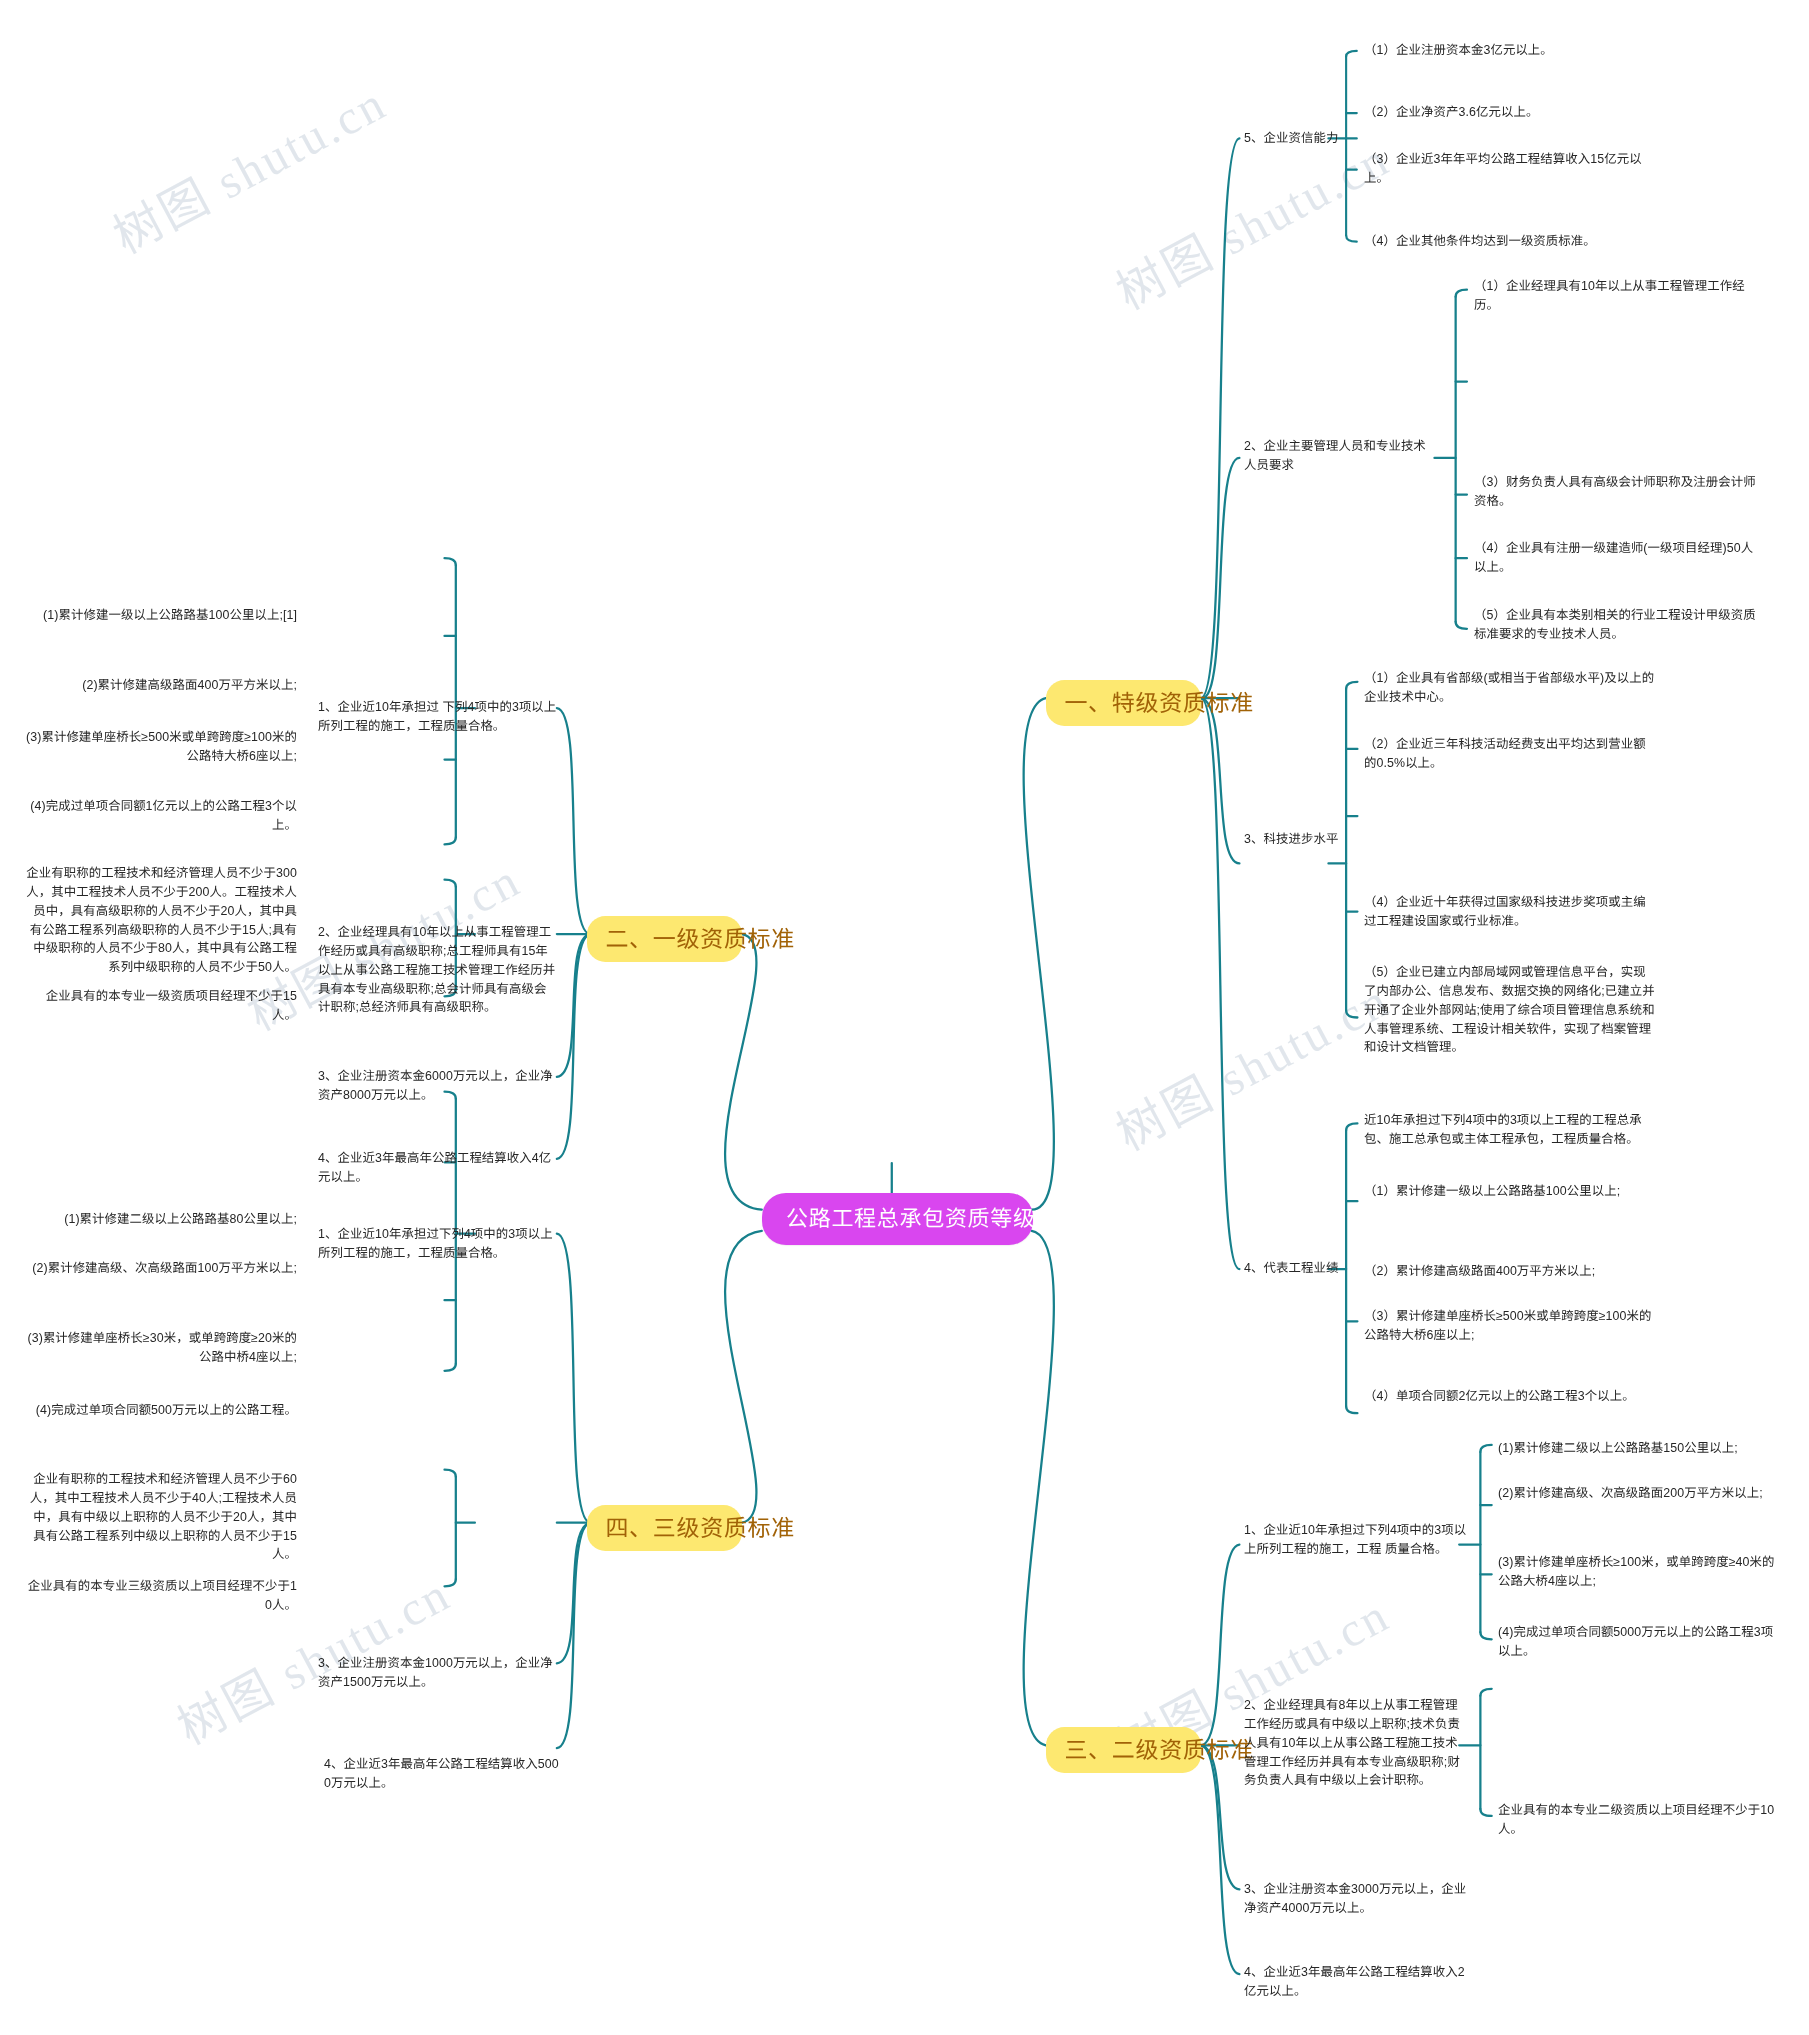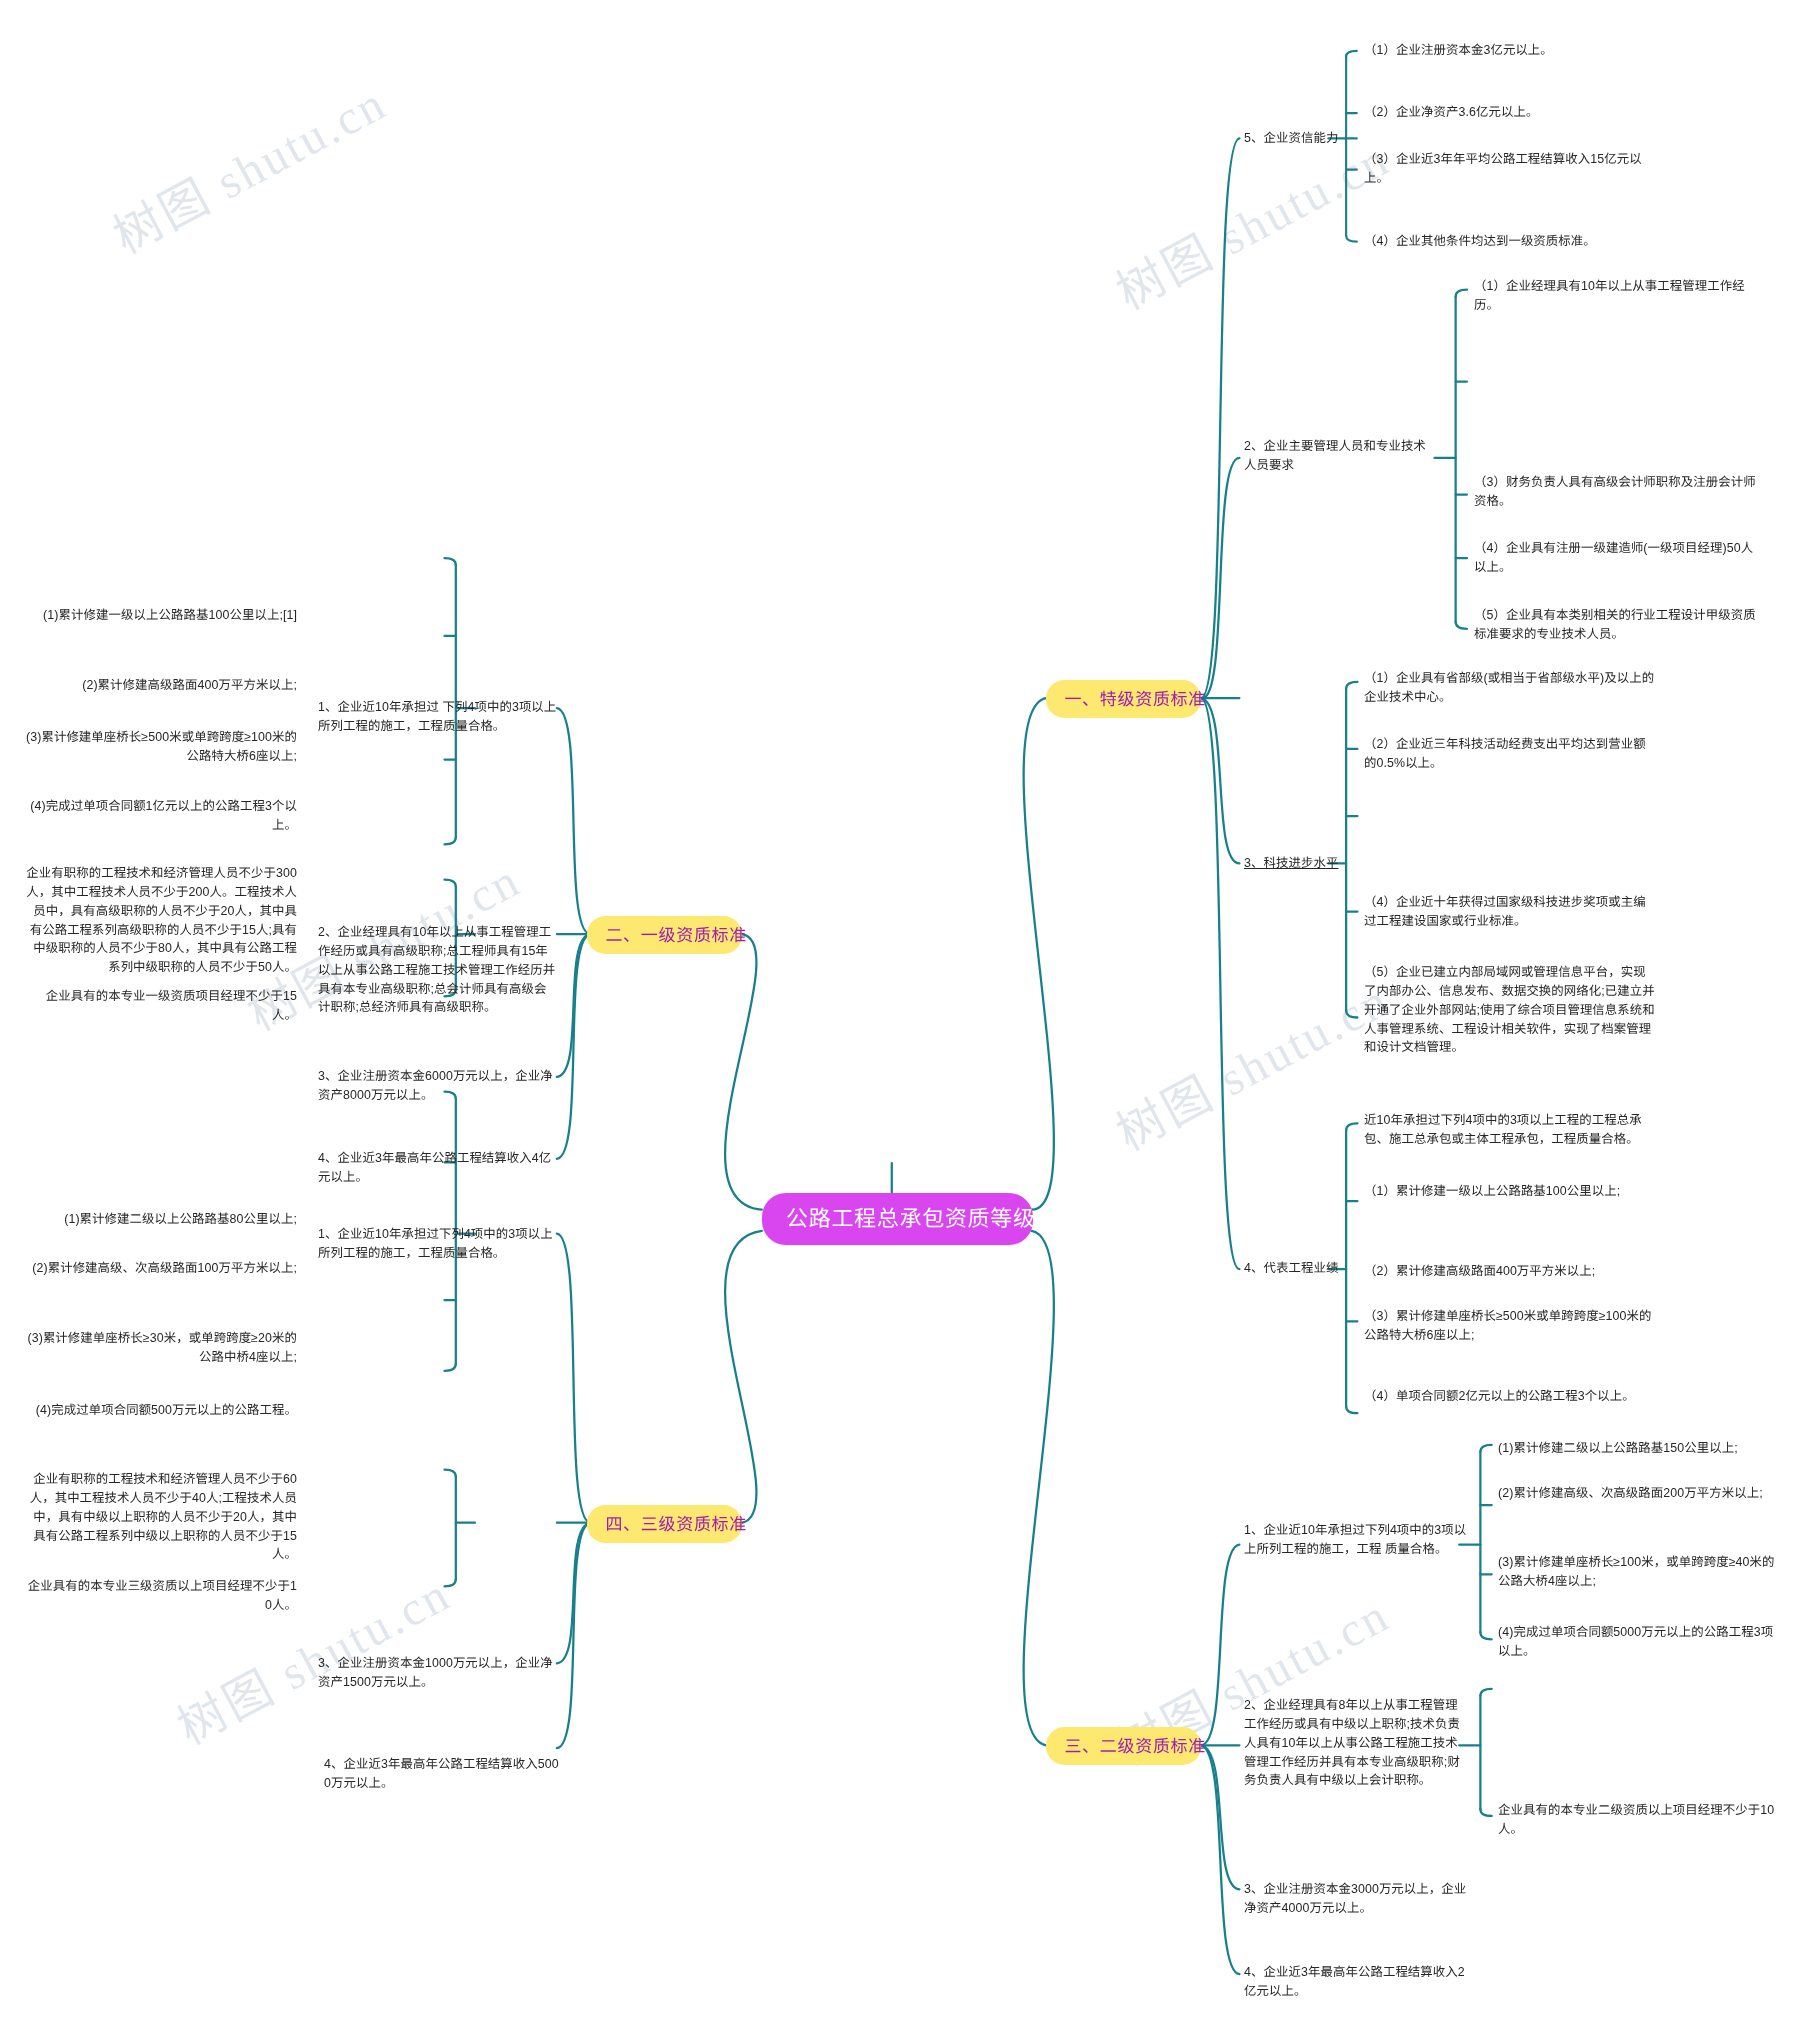--- a/index.html
+++ b/index.html
@@ -23,22 +23,22 @@
 
   
   .root{
     background:#d946ef;color:#fff;border-radius:24px;
     font-size:22px;line-height:1.25;letter-spacing:0.7px;
     padding:12px 24px;white-space:nowrap;text-align:center;
     box-shadow:0 0.7px 1.4px rgba(0,0,0,.08);
   }
   
   .lvl1{
-    background:#fde870;color:#a21caf;border-radius:18.4px;
-    font-size:17px;line-height:1.25;letter-spacing:0.7px;
+    background:#fde870;color:#a16207;border-radius:18.4px;
+    font-size:23px;line-height:1.25;letter-spacing:0.7px;
     padding:8.5px 18.4px;white-space:nowrap;text-align:right;
   }
   
   .txt{
     font-size:12.4px;line-height:1.52;letter-spacing:0.1px;
     color:#262626;white-space:normal;word-break:break-all;
   }
   .txt.r{text-align:right;}
   .txt.l{text-align:left;}
 </style>
@@ -162,21 +162,21 @@
   <div class="node lvl1" style="left:1046px;top:680px;width:155px;">一、特级资质标准</div>
 
   <div class="node lvl1" style="left:587px;top:916px;width:155px;">二、一级资质标准</div>
 
   <div class="node lvl1" style="left:587px;top:1505px;width:155px;">四、三级资质标准</div>
 
   <div class="node lvl1" style="left:1046px;top:1727px;width:155px;">三、二级资质标准</div>
 
   <div class="node txt l" style="left:1244px;top:129px;width:120px;">5、企业资信能力</div>
   <div class="node txt l" style="left:1244px;top:437px;width:189px;">2、企业主要管理人员和专业技术人员要求</div>
-  <div class="node txt l" style="left:1244px;top:854px;width:120px;text-decoration:underline;">3、科技进步水平</div>
+  <div class="node txt l" style="left:1244px;top:830px;width:120px;">3、科技进步水平</div>
   <div class="node txt l" style="left:1244px;top:1259px;width:120px;">4、代表工程业绩</div>
 
   <div class="node txt l" style="left:1364px;top:41px;width:297px;">（1）企业注册资本金3亿元以上。</div>
   <div class="node txt l" style="left:1364px;top:103px;width:297px;">（2）企业净资产3.6亿元以上。</div>
   <div class="node txt l" style="left:1364px;top:150px;width:290px;">（3）企业近3年年平均公路工程结算收入15亿元以上。</div>
   <div class="node txt l" style="left:1364px;top:232px;width:297px;">（4）企业其他条件均达到一级资质标准。</div>
 
   <div class="node txt l" style="left:1474px;top:277px;width:291px;">（1）企业经理具有10年以上从事工程管理工作经历。</div>
   <div class="node txt l" style="left:1474px;top:473px;width:291px;">（3）财务负责人具有高级会计师职称及注册会计师资格。</div>
   <div class="node txt l" style="left:1474px;top:539px;width:291px;">（4）企业具有注册一级建造师(一级项目经理)50人以上。</div>

